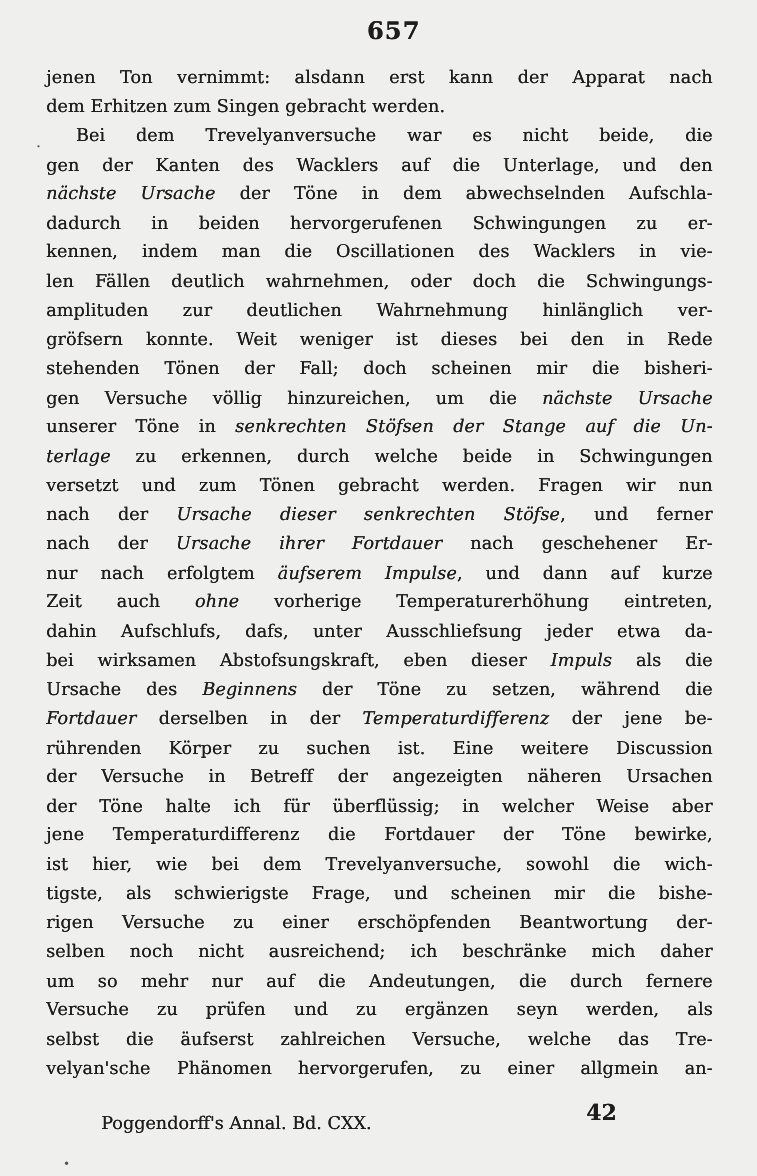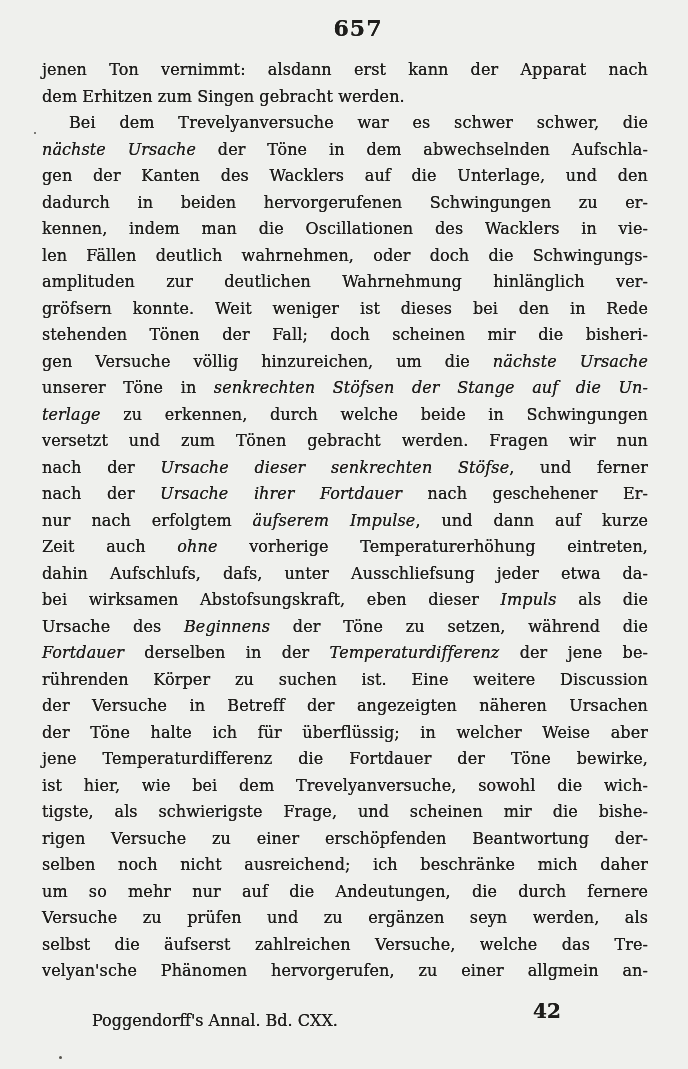--- a/index.html
+++ b/index.html
@@ -65,23 +65,23 @@
   .speck-b { left: 59px; top: 1056px; }
 </style>
 </head>
 <body style="background: rgb(239, 240, 237);">
 
 <div class="page" style="color: rgb(30, 29, 27);">
   <div class="pagenum">657</div>
   <div class="textblock" id="body-lines">
       <div class="line"><span>jenen Ton vernimmt: alsdann erst kann der Apparat nach</span></div>
       <div class="line left"><span>dem Erhitzen zum Singen gebracht werden.</span></div>
-      <div class="line indent"><span>Bei dem Trevelyanversuche war es schwer schwer, die</span></div>
+      <div class="line indent"><span>Bei dem Trevelyanversuche war es nicht beide, die</span></div>
+      <div class="line"><span>gen der Kanten des Wacklers auf die Unterlage, und den</span></div>
       <div class="line"><span class="it">nächste Ursache</span><span> der Töne in dem abwechselnden Aufschla-</span></div>
-      <div class="line"><span>gen der Kanten des Wacklers auf die Unterlage, und den</span></div>
       <div class="line"><span>dadurch in beiden hervorgerufenen Schwingungen zu er-</span></div>
       <div class="line"><span>kennen, indem man die Oscillationen des Wacklers in vie-</span></div>
       <div class="line"><span>len Fällen deutlich wahrnehmen, oder doch die Schwingungs-</span></div>
       <div class="line"><span>amplituden zur deutlichen Wahrnehmung hinlänglich ver-</span></div>
       <div class="line"><span>gröfsern konnte. Weit weniger ist dieses bei den in Rede</span></div>
       <div class="line"><span>stehenden Tönen der Fall; doch scheinen mir die bisheri-</span></div>
       <div class="line"><span>gen Versuche völlig hinzureichen, um die </span><span class="it">nächste Ursache</span></div>
       <div class="line"><span>unserer Töne in </span><span class="it">senkrechten Stöfsen der Stange auf die Un-</span></div>
       <div class="line"><span class="it">terlage</span><span> zu erkennen, durch welche beide in Schwingungen</span></div>
       <div class="line"><span>versetzt und zum Tönen gebracht werden. Fragen wir nun</span></div>

